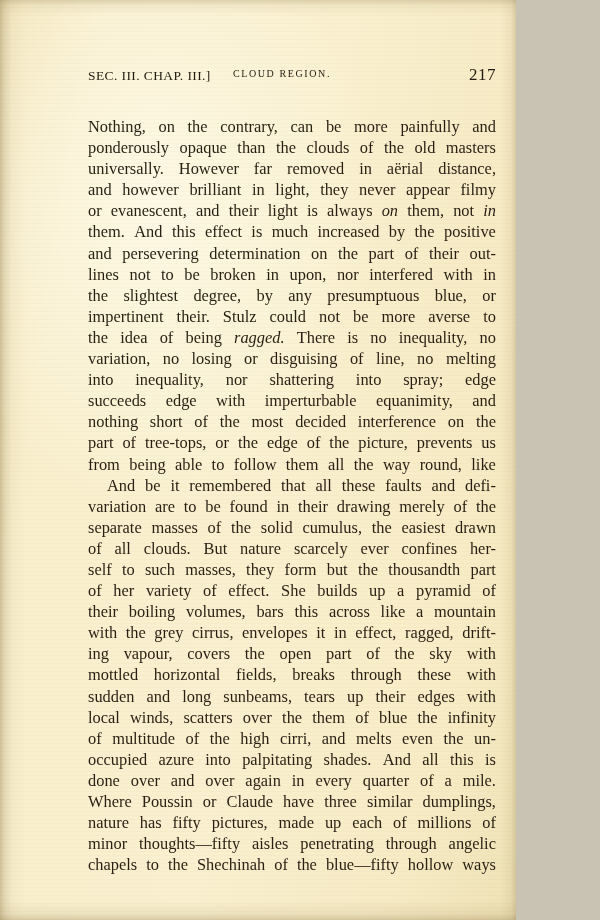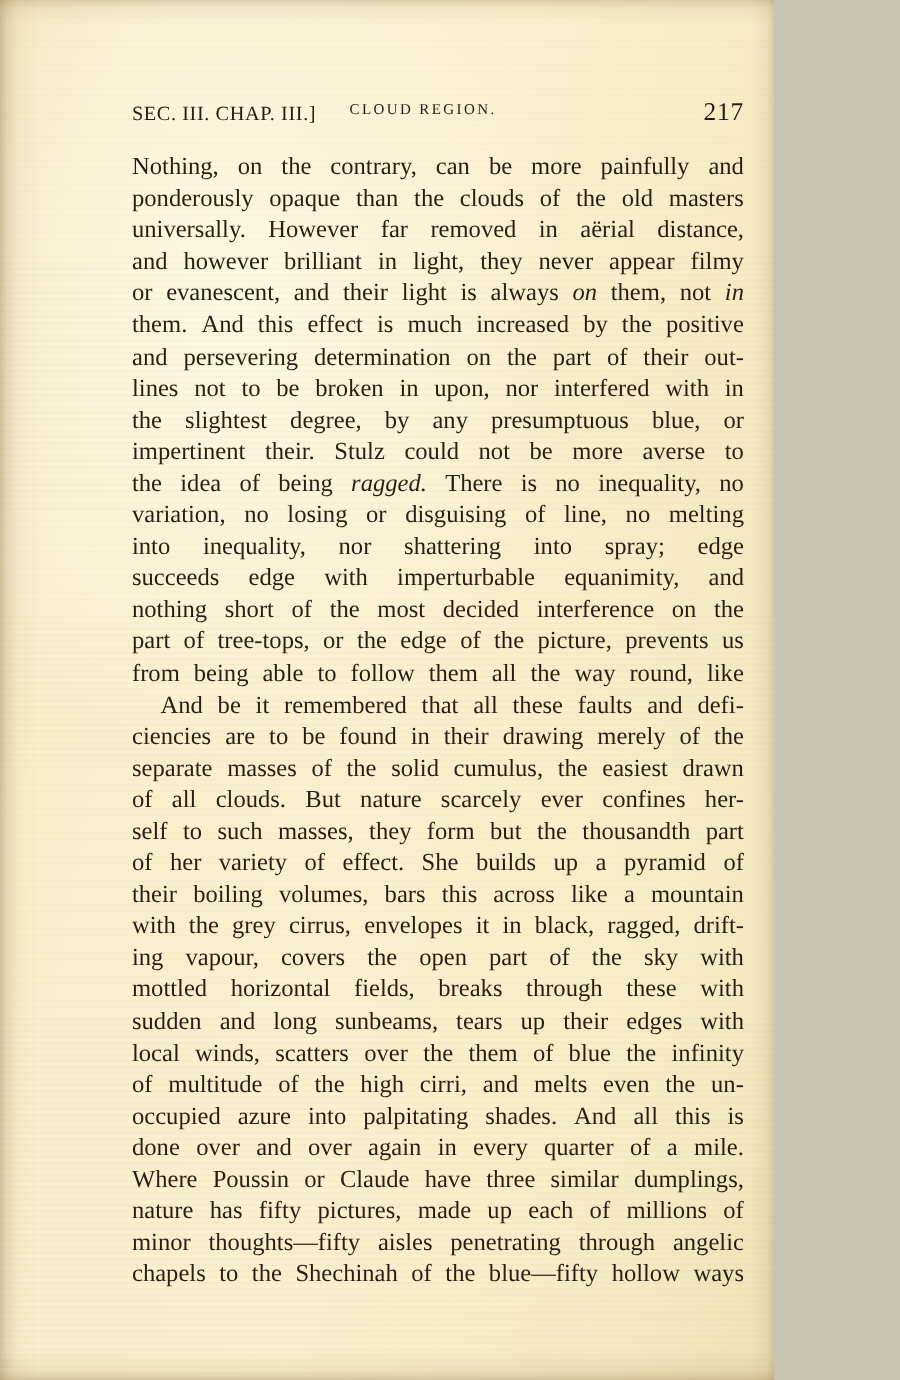--- a/index.html
+++ b/index.html
@@ -93,21 +93,21 @@
     right: 0;
     top: -3px;
     font-size: 17px;
     letter-spacing: 0.5px;
   }
 
   
   #text-column {
     position: absolute;
     left: 88px;
-    top: 100px;
+    top: 116px;
     width: 408px;
     z-index: 5;
     color: #281f12;
     font-size: 16.4px;
     line-height: 21.1px;
   }
   .line-justify {
     display: flex;
     justify-content: space-between;
     width: 100%;
@@ -363,21 +363,21 @@
           <span>it</span>
           <span>remembered</span>
           <span>that</span>
           <span>all</span>
           <span>these</span>
           <span>faults</span>
           <span>and</span>
           <span>defi-</span>
         </div>
       <div class="line-justify">
-          <span>ciencies</span>
+          <span>variation</span>
           <span>are</span>
           <span>to</span>
           <span>be</span>
           <span>found</span>
           <span>in</span>
           <span>their</span>
           <span>drawing</span>
           <span>merely</span>
           <span>of</span>
           <span>the</span>
@@ -441,21 +441,21 @@
           <span>mountain</span>
         </div>
       <div class="line-justify">
           <span>with</span>
           <span>the</span>
           <span>grey</span>
           <span>cirrus,</span>
           <span>envelopes</span>
           <span>it</span>
           <span>in</span>
-          <span>black,</span>
+          <span>effect,</span>
           <span>ragged,</span>
           <span>drift-</span>
         </div>
       <div class="line-justify">
           <span>ing</span>
           <span>vapour,</span>
           <span>covers</span>
           <span>the</span>
           <span>open</span>
           <span>part</span>

